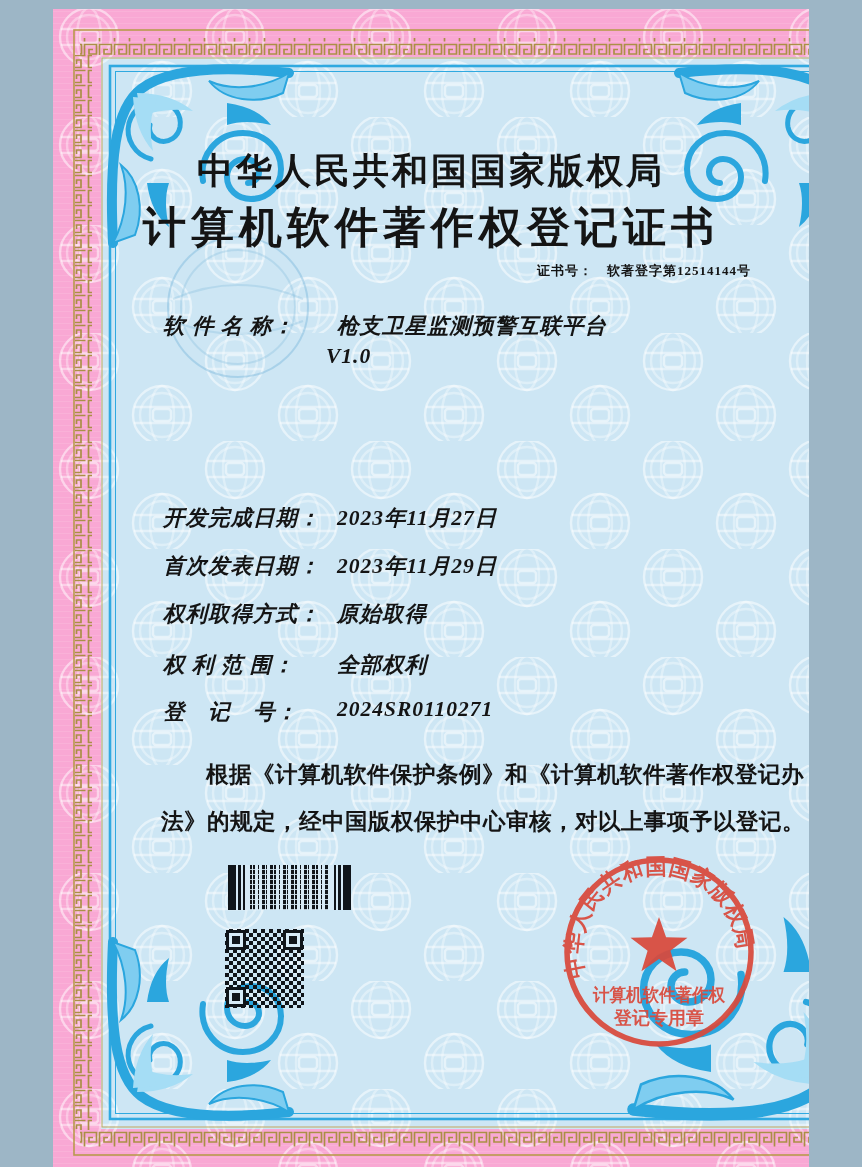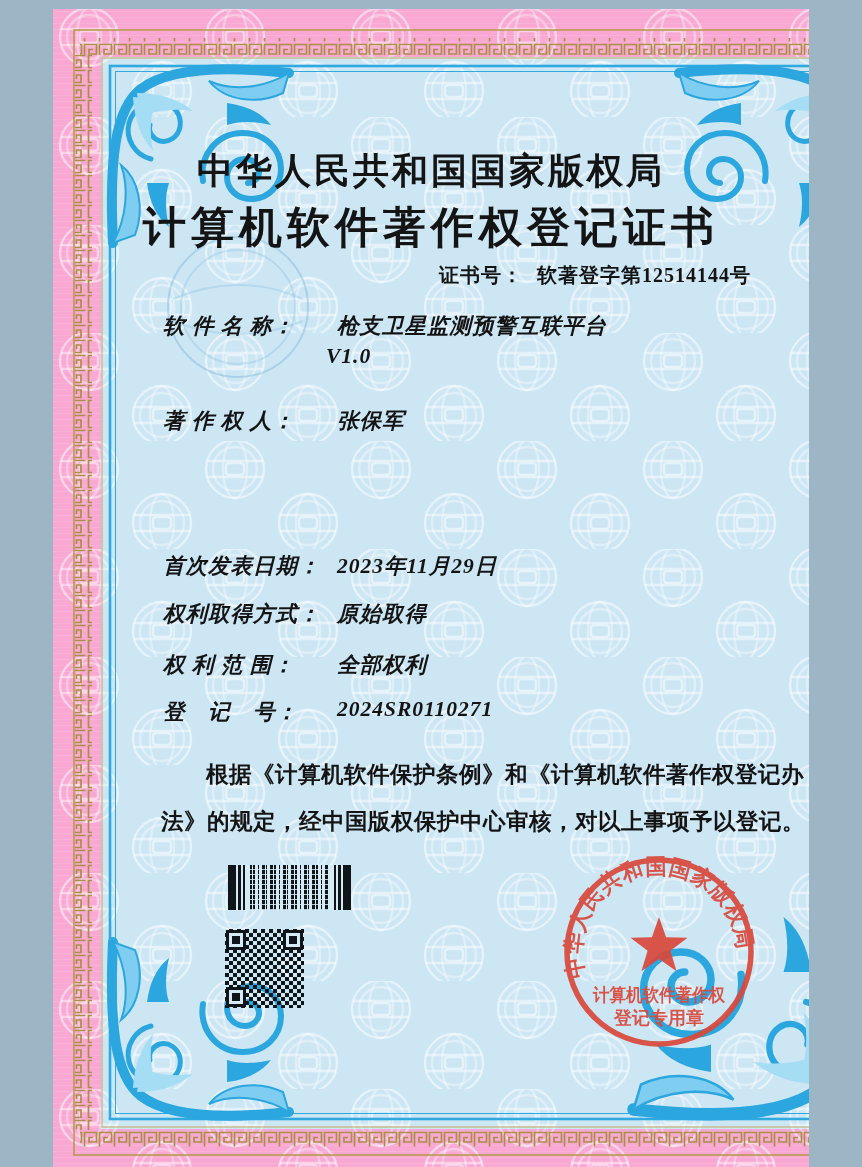--- a/index.html
+++ b/index.html
@@ -26,21 +26,21 @@
   .authority{
     position:absolute;left:0;top:138px;width:100%;
     text-align:center;font-size:36px;font-weight:bold;letter-spacing:3px;
   }
   .cert-title{
     position:absolute;left:0;top:190px;width:100%;
     text-align:center;font-size:43px;font-weight:bold;letter-spacing:5px;font-family:Liberation Mono, monospace;
   }
   .cert-no{
     position:absolute;top:253px;right:58px;
-    font-size:20px;font-weight:bold;letter-spacing:1px;
+    font-size:13px;font-weight:bold;letter-spacing:1px;
   }
   .cert-no .v{margin-left:14px;}
 
   .row{position:absolute;left:110px;font-size:21.5px;font-weight:bold;white-space:nowrap;font-style:italic;}
   .row .label{display:inline-block;min-width:148px;letter-spacing:1px;}
   .row .value{position:absolute;left:174px;letter-spacing:1px;}
   .row .value2{position:absolute;left:163px;top:33px;letter-spacing:1px;}
 
   .statement{
     position:absolute;left:108px;top:742px;width:672px;
@@ -166,25 +166,25 @@
     <div class="cert-no">
       <span>证书号：</span><span class="v">软著登字第12514144号</span>
     </div>
 
     <div class="row" style="top:302px">
       <span class="label">软 件 名 称：</span>
       <span class="value">枪支卫星监测预警互联平台</span>
       <span class="value2">V1.0</span>
     </div>
 
-    <div class="row" style="top:397px">
-      <span class="label">著 作 权 人：</span>
-      <span class="value">张保军</span>
-    </div>
-
+
+    <div class="row" style="top:494px">
+      <span class="label">开发完成日期：</span>
+      <span class="value">2023年11月27日</span>
+    </div>
 
     <div class="row" style="top:542px">
       <span class="label">首次发表日期：</span>
       <span class="value">2023年11月29日</span>
     </div>
 
     <div class="row" style="top:590px">
       <span class="label">权利取得方式：</span>
       <span class="value">原始取得</span>
     </div>

